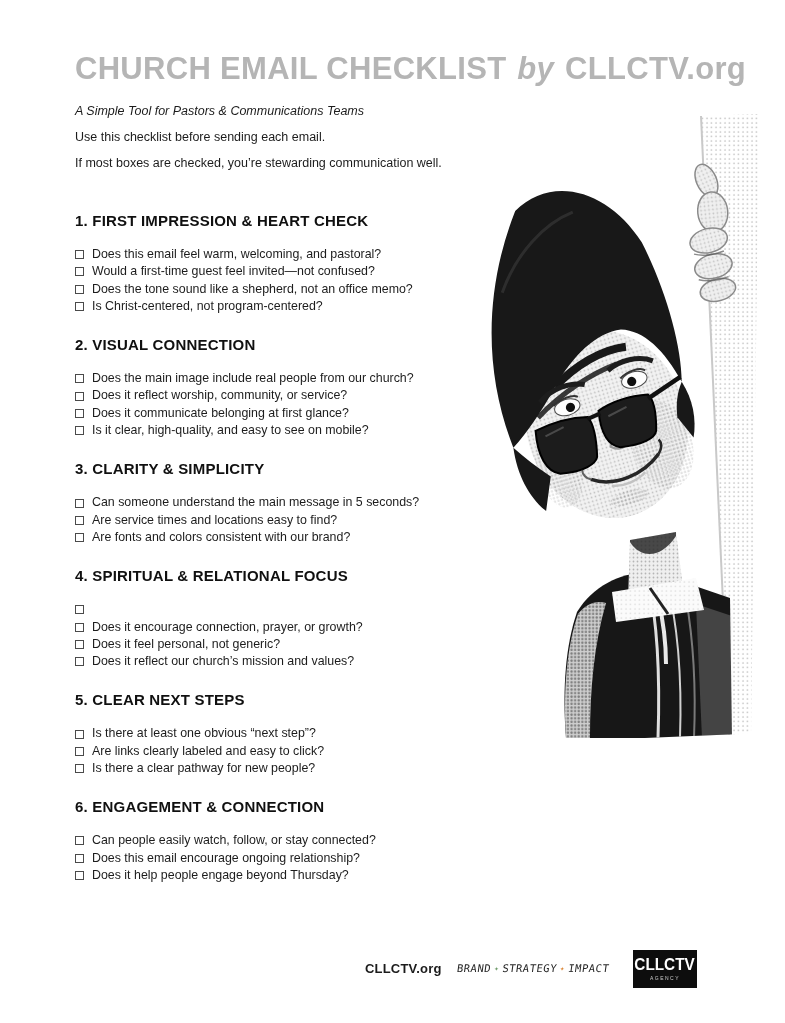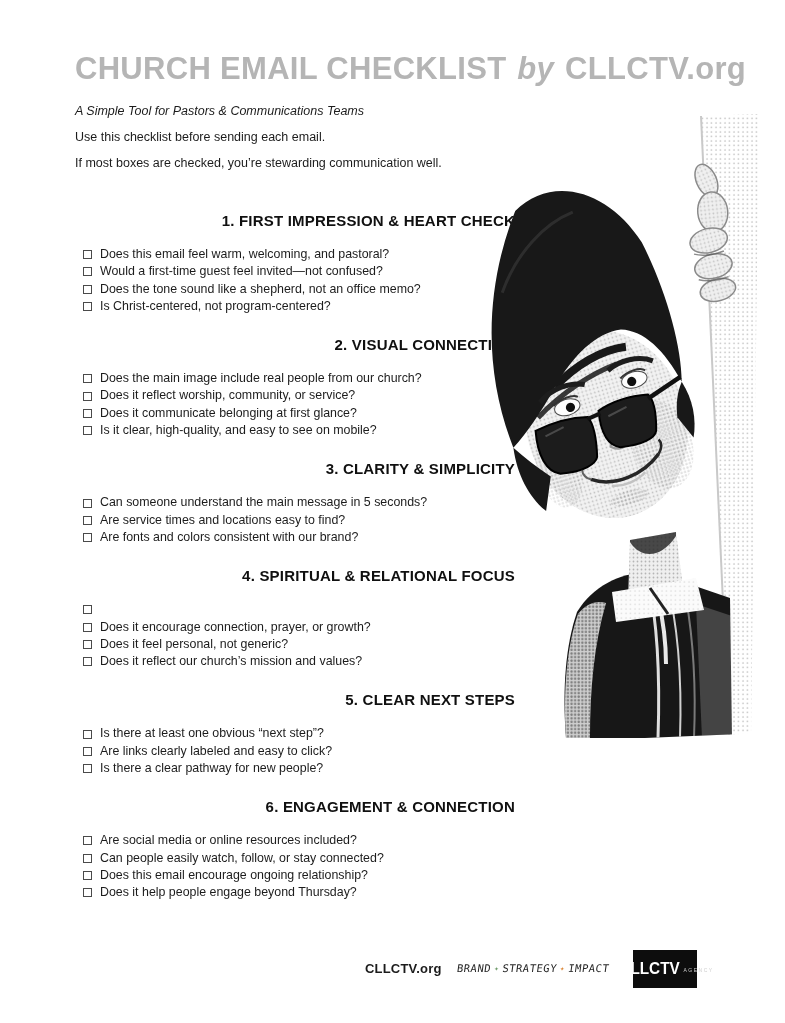--- a/index.html
+++ b/index.html
@@ -6,35 +6,35 @@
   .page {
     position:relative; width:785px; height:1023px; background:#ffffff;
     font-family:"Liberation Sans", sans-serif; color:#1c1c1c; overflow:hidden;
   }
   .content { position:absolute; left:75px; top:50px; width:440px; }
   .title { margin:0; font-size:31px; line-height:38px; font-weight:700; color:#b5b5b5;
            white-space:nowrap; letter-spacing:0.3px; }
   .title .by { font-style:italic; font-weight:600; padding:0 2px; }
   .subtitle { margin-top:14px; font-style:italic; font-size:12.5px; line-height:18px; color:#1c1c1c; }
   .intro-line { font-size:12.5px; line-height:18px; color:#1c1c1c;margin-top:8px; }
-  .section { margin-top:21px;text-align:right; }
+  .section { margin-top:21px; }
   .section.first { margin-top:40px; }
   .section h2 { margin:0 0 16px 0; font-size:15px; line-height:18px; font-weight:700; color:#101010; letter-spacing:0.2px; }
-  ul.items { list-style:none; margin:8px; padding:0; }
+  ul.items { list-style:none; margin:0; padding:0; }
   li.item { display:flex; align-items:center; font-size:12.4px; line-height:17.3px; height:17.3px; color:#1c1c1c; }
   .cb { flex:none; width:7px; height:7px; border:1px solid #4a4a4a; margin-right:8px; background:#fff; }
   .portrait { position:absolute; left:480px; top:112px; width:305px; height:633px; }
   .footer-brand { position:absolute; left:365px; top:961px; font-size:13px; font-weight:700; color:#1b1b1b; letter-spacing:0.2px; }
   .tagline { position:absolute; left:457px; top:962px; font-family:"DejaVu Sans Mono", monospace;
              font-size:10.5px; letter-spacing:0.5px; color:#262626; transform:skewX(-8deg); white-space:nowrap; }
   .tagline .sep { font-size:8px; position:relative; top:-1px; padding:0 3px; }
   .sep1 { color:#6f9b6a; }
   .sep2 { color:#dd8a3d; }
   .logo-box { position:absolute; left:633px; top:950px; width:64px; height:38px; background:#0d0d0d;
-              display:flex; flex-direction:row; align-items:center; justify-content:center; }
+              display:flex; flex-direction:column; align-items:center; justify-content:center; }
   .logo-text { color:#ffffff; font-size:17px; line-height:16px; font-weight:700; transform:scaleX(0.9); }
   .logo-sub { color:#cfcfcf; font-size:5px; letter-spacing:1.5px; margin-top:2px; }
 </style>
 </head>
 <body>
 
 <div class="page">
 
   <div class="content">
     <h1 class="title"><span>CHURCH EMAIL CHECKLIST</span> <span class="by">by</span> <span>CLLCTV.org</span></h1>
@@ -140,24 +140,20 @@
         <li class="item">
             <span class="cb"></span>
             <span>Is there a clear pathway for new people?</span>
           </li>
       </ul>
     </div>
 
     <div class="section">
       <h2>6. ENGAGEMENT &amp; CONNECTION</h2>
       <ul class="items">
-        <li class="item">
-            <span class="cb"></span>
-            <span>Are social media or online resources included?</span>
-          </li>
         <li class="item">
             <span class="cb"></span>
             <span>Can people easily watch, follow, or stay connected?</span>
           </li>
         <li class="item">
             <span class="cb"></span>
             <span>Does this email encourage ongoing relationship?</span>
           </li>
         <li class="item">
             <span class="cb"></span>

